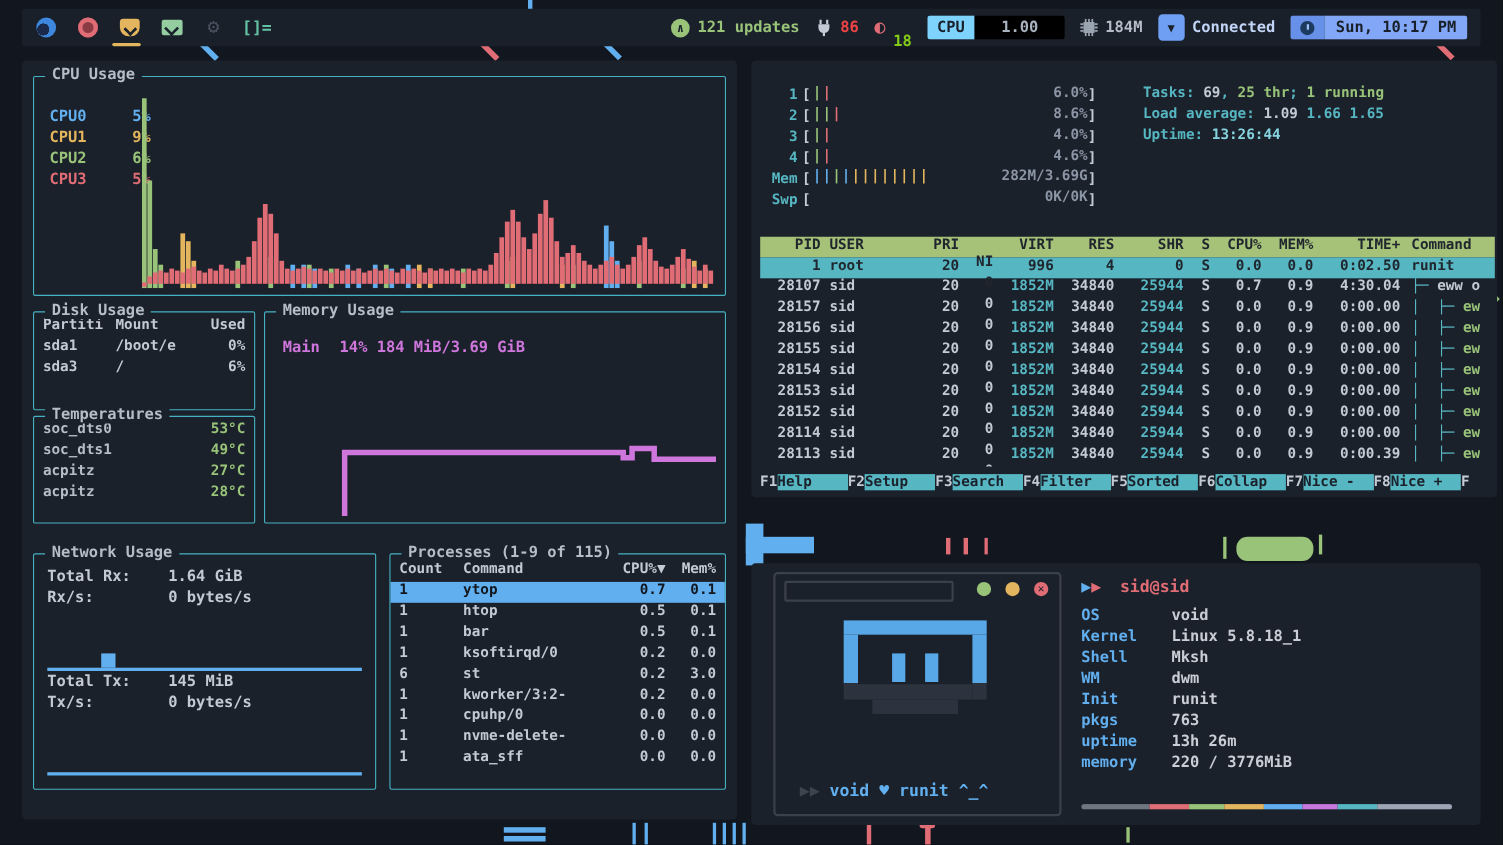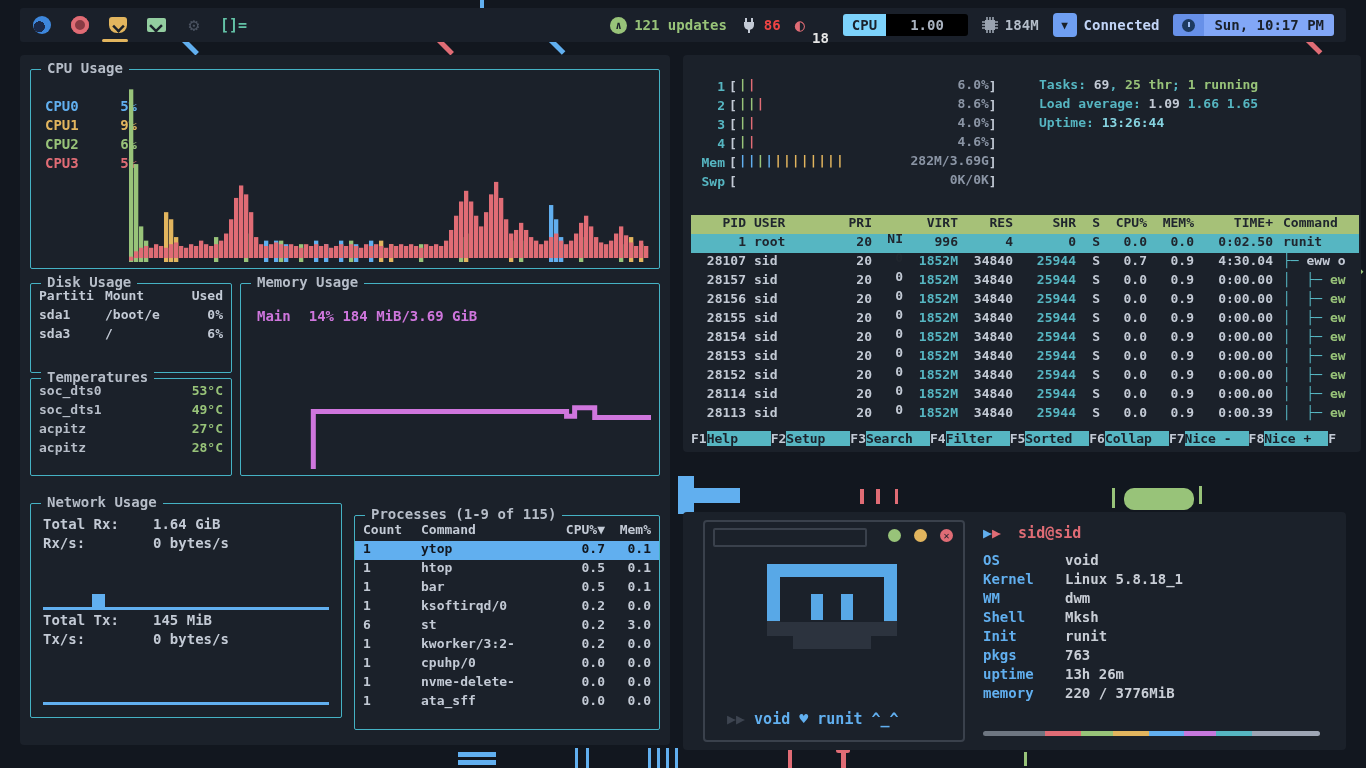--- a/index.html
+++ b/index.html
@@ -19,21 +19,21 @@
   .ic-pocket{width:18px;height:16px;background:#e2b55e;border-radius:3px 3px 8px 8px;position:relative;}
   .ic-pocket::after{content:"";position:absolute;left:4px;top:4px;width:8px;height:8px;border-left:3px solid #1a202a;border-bottom:3px solid #1a202a;transform:rotate(-45deg) scale(.8);}
   .ic-mail{width:19px;height:14px;background:#93cda0;border-radius:2px;position:relative;}
   .ic-mail::after{content:"";position:absolute;left:3px;top:2px;width:9px;height:9px;border-right:3px solid #1a202a;border-bottom:3px solid #1a202a;transform:rotate(45deg) scale(.8);}
   .ic-gear{color:#4a5260;font-size:18px;line-height:18px;font-weight:normal;}
   .tag-underline{position:absolute;left:82px;bottom:0;width:26px;height:3px;background:#e2b55e;border-radius:2px;}
   .layout-ind{color:#63c2a6;margin-left:16px;font-size:15px;}
   .bar-right{margin-left:auto;display:flex;align-items:center;gap:14px;}
   .bar-group{display:flex;align-items:center;gap:7px;}
   .ic-updates{width:17px;height:17px;border-radius:50%;background:#98c379;color:#1a202a;font-size:11px;display:flex;align-items:center;justify-content:center;}
-  .t-green{color:#98c379;} .t-blue{color:#ef4444;} .t-red{color:#e5e5e5;margin-top:26px;} .t-gray{color:#b4bdc9;}
+  .t-green{color:#98c379;} .t-blue{color:#ef4444;} .t-red{color:#84cc16;margin-top:26px;} .t-gray{color:#b4bdc9;}
   .ic-contrast{color:#e06c75;font-size:17px;line-height:17px;font-weight:normal;}
   .badge{display:flex;align-items:stretch;border-radius:3px;overflow:hidden;}
   .badge-cpu-k{background:#7dd3fc;color:#1a202a;padding:3px 9px;}
   .badge-cpu-v{background:#000000;color:#aab3c0;padding:3px 24px;}
   .ic-wifi-box{width:24px;height:24px;border-radius:4px;background:#6f9ff2;color:#1a202a;display:flex;align-items:center;justify-content:center;font-size:11px;}
   .t-conn{color:#c2d4f6;}
   .badge-clock-i{background:#6790e8;color:#14314f;padding:3px 9px;display:flex;align-items:center;}
   .clock-glyph{width:13px;height:13px;border-radius:50%;background:#1d3a5f;position:relative;}
   .clock-glyph::after{content:"";position:absolute;left:6px;top:3px;width:2px;height:5px;background:#9fc0f5;}
   .badge-clock-t{background:#82a7f7;color:#1a202a;padding:3px 10px;}
@@ -43,21 +43,21 @@
   #win-htop{left:683px;top:55px;width:678px;height:397px;font-size:13px;}
   #win-term{left:683px;top:512px;width:663px;height:238px;font-size:14px;}
   
   .panel{position:absolute;border:1px solid #45b2c4;border-radius:2px;box-sizing:border-box;}
   .panel-title{position:absolute;top:-10px;left:10px;background:#1b212a;padding:0 6px;color:#b6bdc8;font-size:14px;white-space:nowrap;}
   #p-cpu{left:10px;top:14px;width:630px;height:200px;}
   #p-disk{left:10px;top:228px;width:202px;height:90px;font-size:13px;}
   #p-temp{left:10px;top:323px;width:202px;height:98px;font-size:13px;}
   #p-mem{left:220px;top:228px;width:420px;height:193px;}
   #p-net{left:10px;top:448px;width:312px;height:215px;}
-  #p-proc{left:334px;top:460px;width:306px;height:215px;font-size:13px;}
+  #p-proc{left:334px;top:448px;width:306px;height:215px;font-size:13px;}
   .cpu-legend{position:absolute;left:14px;top:28px;font-size:14px;}
   .cpu-legend .lg-row{display:flex;width:92px;justify-content:space-between;height:19px;}
   #cpu-graph{position:absolute;left:98px;top:14px;}
   .disk-grid{padding:4px 8px;}
   .disk-row{display:flex;height:19px;}
   .disk-c1{width:66px;} .disk-c2{width:78px;} .disk-c3{flex:1;text-align:right;}
   .temp-row{display:flex;height:19px;padding:0 8px;}
   .temp-label{flex:1;color:#b6bdc8;} .temp-val{color:#98c379;}
   .mem-line{position:absolute;left:16px;top:24px;color:#cf76dd;font-size:14px;display:flex;gap:18px;}
   #mem-graph{position:absolute;left:8px;bottom:6px;}
@@ -675,26 +675,26 @@
       <div id="fetch-rows">
           <div class="fetch-row">
             <span class="fetch-label">OS</span>
             <span class="fetch-val">void</span>
           </div>
           <div class="fetch-row">
             <span class="fetch-label">Kernel</span>
             <span class="fetch-val">Linux 5.8.18_1</span>
           </div>
           <div class="fetch-row">
+            <span class="fetch-label">Shell</span>
+            <span class="fetch-val">Mksh</span>
+          </div>
+          <div class="fetch-row">
             <span class="fetch-label">WM</span>
             <span class="fetch-val">dwm</span>
-          </div>
-          <div class="fetch-row">
-            <span class="fetch-label">Shell</span>
-            <span class="fetch-val">Mksh</span>
           </div>
           <div class="fetch-row">
             <span class="fetch-label">Init</span>
             <span class="fetch-val">runit</span>
           </div>
           <div class="fetch-row">
             <span class="fetch-label">pkgs</span>
             <span class="fetch-val">763</span>
           </div>
           <div class="fetch-row">

